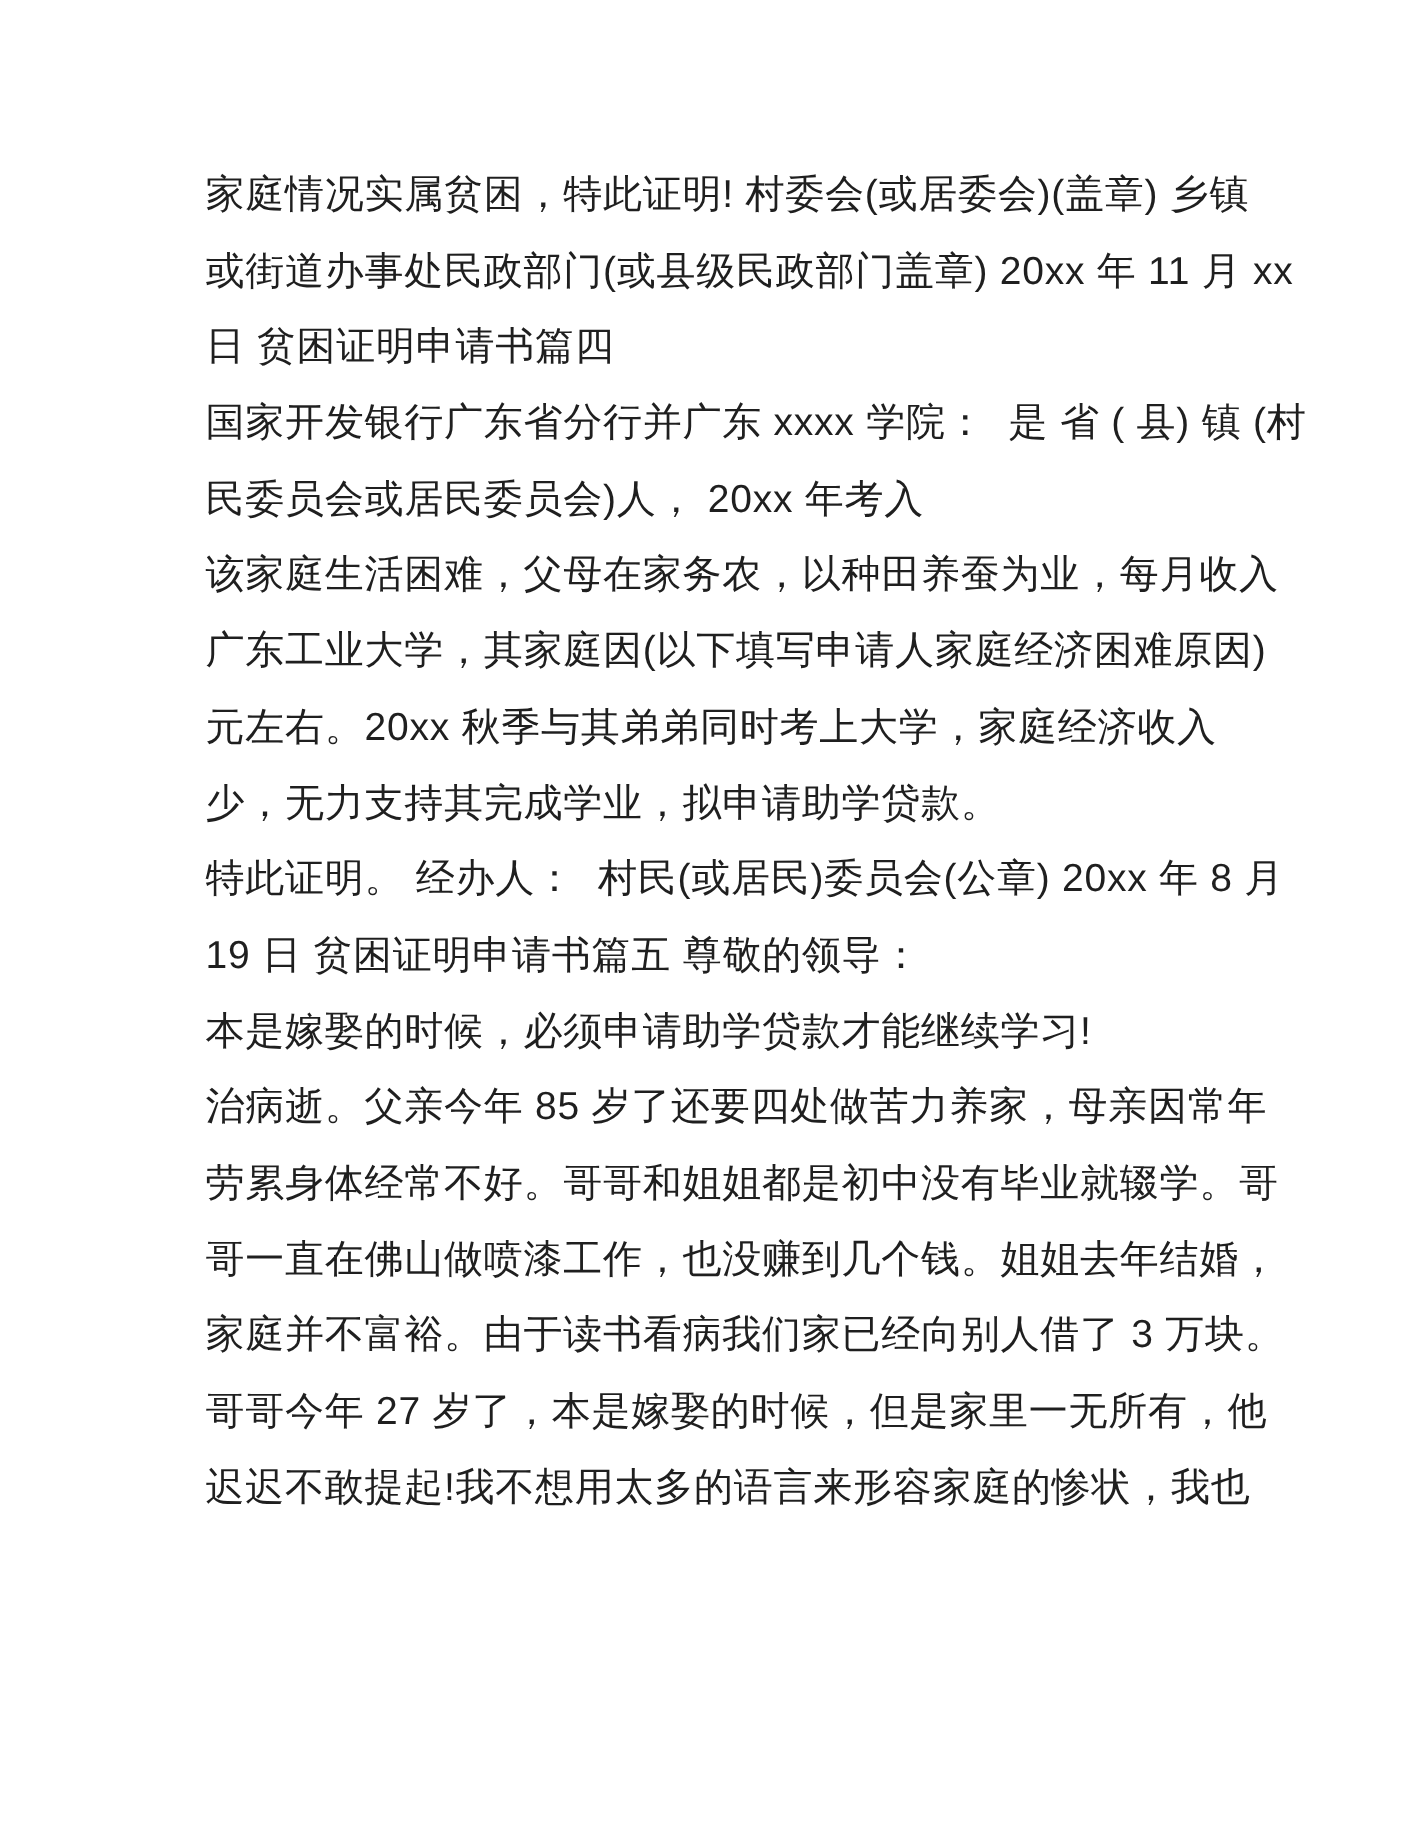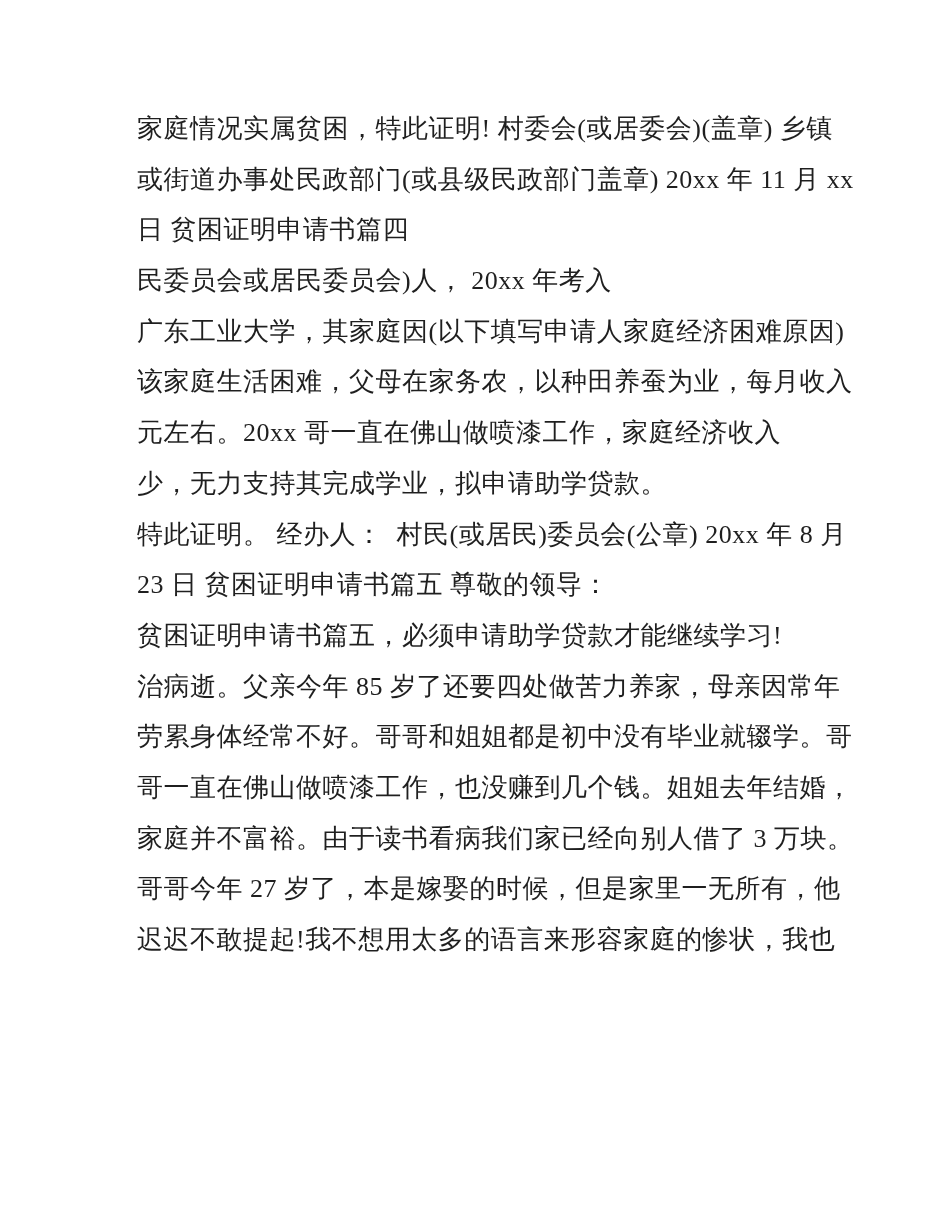--- a/index.html
+++ b/index.html
@@ -12,47 +12,48 @@
     width: 950px;
     height: 1229px;
     background: #ffffff;
     overflow: hidden;
   }
   .textblock {
     position: absolute;
     left: 137px;
     top: 104px;
     width: 700px;
-    font-family: Liberation Serif, serif;
+    font-family: Liberation Sans, sans-serif;
     font-size: 26px;
     line-height: 50.7px;
     color: #1f1f1f;
     letter-spacing: 0.5px;
   }
   .line {
     white-space: pre;
     height: 50.7px;
   }
 </style>
 </head>
 <body>
 
 <div class="page">
   <div class="textblock">
     <div class="line">家庭情况实属贫困，特此证明! 村委会(或居委会)(盖章) 乡镇</div>
     <div class="line">或街道办事处民政部门(或县级民政部门盖章) 20xx 年 11 月 xx</div>
     <div class="line">日 贫困证明申请书篇四</div>
+    <div class="line">国家开发银行广东省分行并广东 xxxx 学院：  是 省 ( 县) 镇 (村</div>
     <div class="line">民委员会或居民委员会)人， 20xx 年考入</div>
+    <div class="line">该家庭生活困难，父母在家务农，以种田养蚕为业，每月收入</div>
     <div class="line">广东工业大学，其家庭因(以下填写申请人家庭经济困难原因)</div>
-    <div class="line">该家庭生活困难，父母在家务农，以种田养蚕为业，每月收入</div>
-    <div class="line">元左右。20xx 哥一直在佛山做喷漆工作，家庭经济收入</div>
+    <div class="line">元左右。20xx 秋季与其弟弟同时考上大学，家庭经济收入</div>
     <div class="line">少，无力支持其完成学业，拟申请助学贷款。</div>
     <div class="line">特此证明。 经办人：  村民(或居民)委员会(公章) 20xx 年 8 月</div>
-    <div class="line">23 日 贫困证明申请书篇五 尊敬的领导：</div>
-    <div class="line">贫困证明申请书篇五，必须申请助学贷款才能继续学习!</div>
+    <div class="line">19 日 贫困证明申请书篇五 尊敬的领导：</div>
+    <div class="line">本是嫁娶的时候，必须申请助学贷款才能继续学习!</div>
     <div class="line">治病逝。父亲今年 85 岁了还要四处做苦力养家，母亲因常年</div>
     <div class="line">劳累身体经常不好。哥哥和姐姐都是初中没有毕业就辍学。哥</div>
     <div class="line">哥一直在佛山做喷漆工作，也没赚到几个钱。姐姐去年结婚，</div>
     <div class="line">家庭并不富裕。由于读书看病我们家已经向别人借了 3 万块。</div>
     <div class="line">哥哥今年 27 岁了，本是嫁娶的时候，但是家里一无所有，他</div>
     <div class="line">迟迟不敢提起!我不想用太多的语言来形容家庭的惨状，我也</div>
   </div>
 </div>
 
 </body></html>

